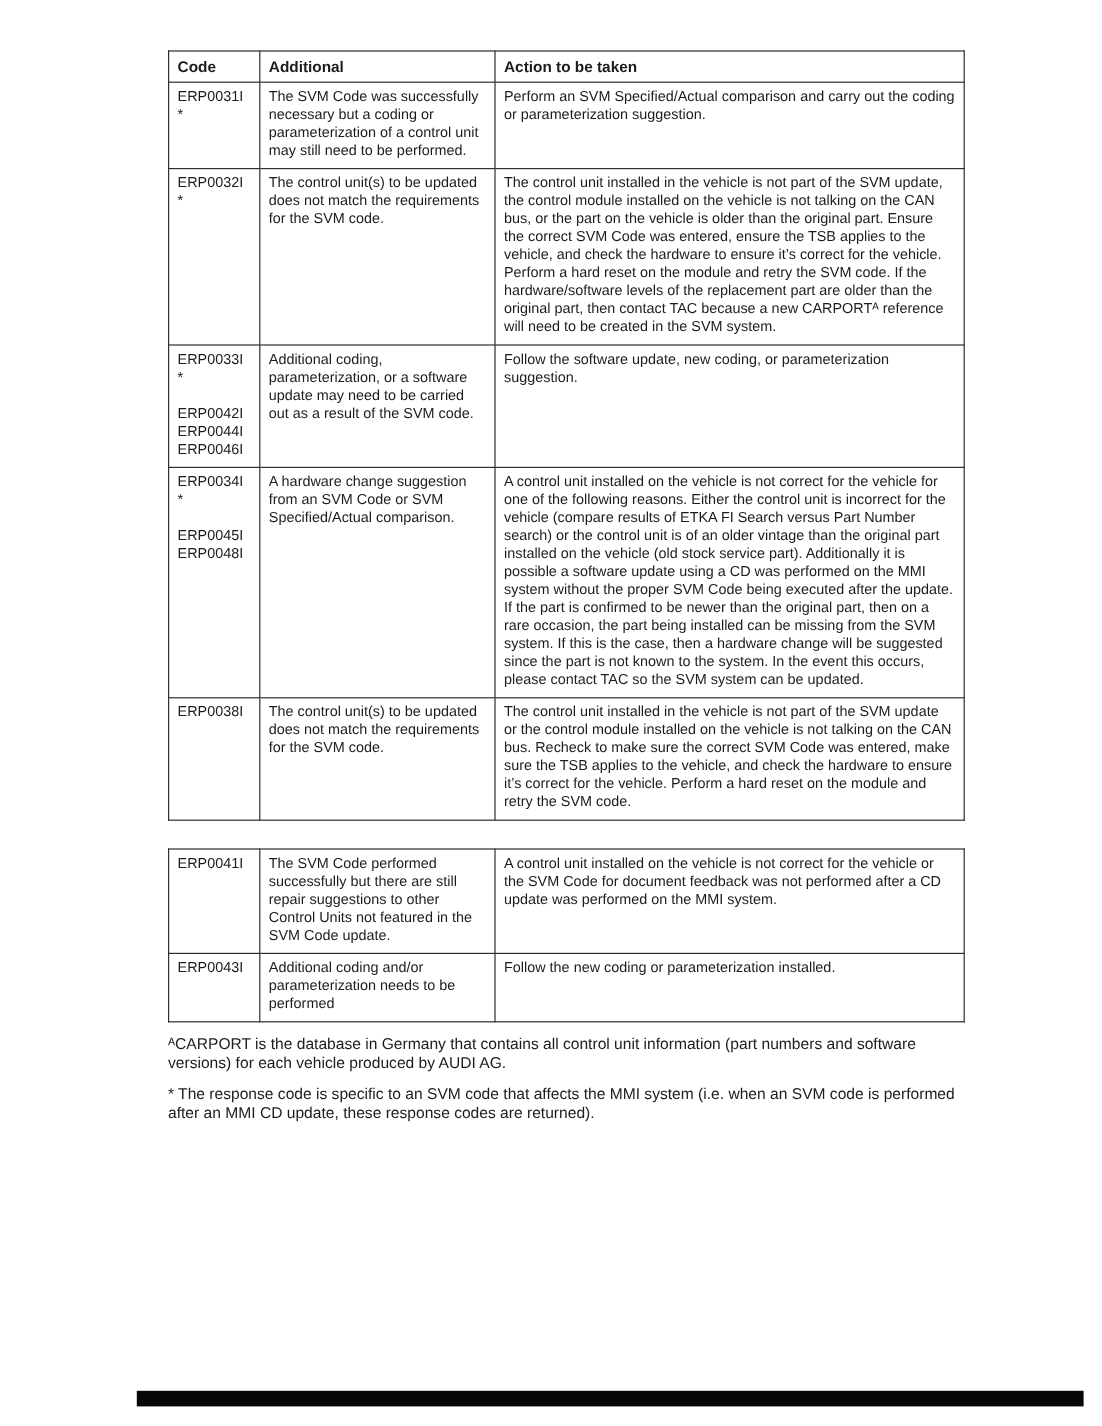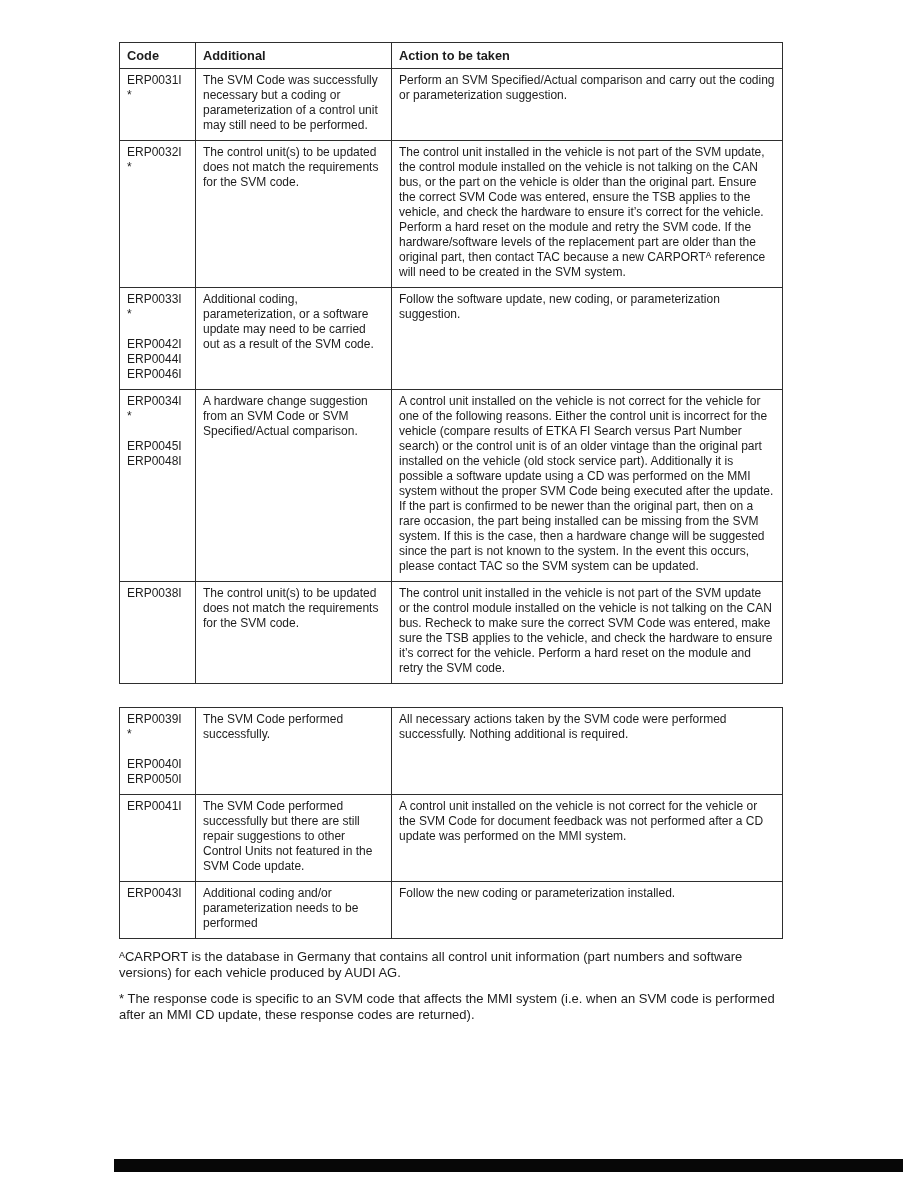--- a/index.html
+++ b/index.html
@@ -10,21 +10,21 @@
   body {
     width: 918px;
     height: 1188px;
     position: relative;
     overflow: hidden;
     font-family: "Liberation Sans", "DejaVu Sans", sans-serif;
     color: #1c1c1c;
   }
   .content {
     position: absolute;
-    left: 119px;
+    left: 140px;
     top: 42px;
     width: 663px;
   }
   table.codes-table {
     border-collapse: collapse;
     width: 663px;
     table-layout: fixed;
   }
   .codes-table th, .codes-table td {
     border: 1px solid #2e2e2e;
@@ -123,29 +123,20 @@
     <div class="table-gap"></div>
 
     <table class="codes-table">
       <colgroup>
         <col class="col-code">
           <col class="col-desc">
           <col class="col-action">
       </colgroup>
       <tbody>
         <tr>
-          <td class="code-cell">ERP0039I
-*
-
-ERP0040I
-ERP0050I</td>
-          <td>The SVM Code performed successfully.</td>
-          <td>All necessary actions taken by the SVM code were performed successfully. Nothing additional is required.</td>
-        </tr>
-        <tr>
           <td class="code-cell">ERP0041I</td>
           <td>The SVM Code performed successfully but there are still repair suggestions to other Control Units not featured in the SVM Code update.</td>
           <td>A control unit installed on the vehicle is not correct for the vehicle or the SVM Code for document feedback was not performed after a CD update was performed on the MMI system.</td>
         </tr>
         <tr>
           <td class="code-cell">ERP0043I</td>
           <td>Additional coding and/or parameterization needs to be performed</td>
           <td>Follow the new coding or parameterization installed.</td>
         </tr>
       </tbody>

